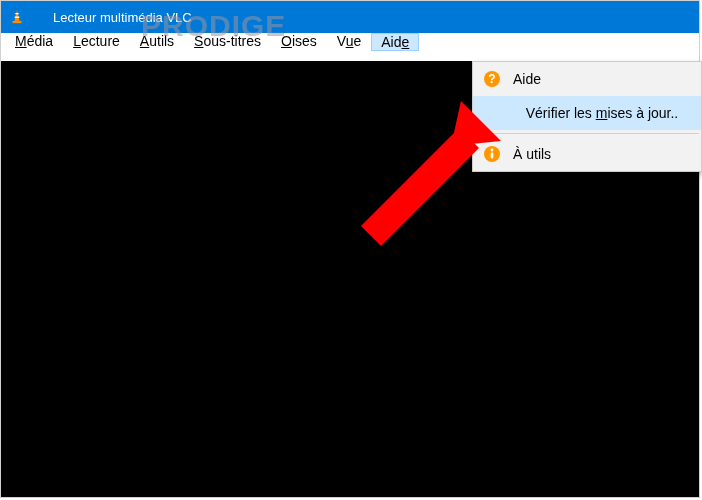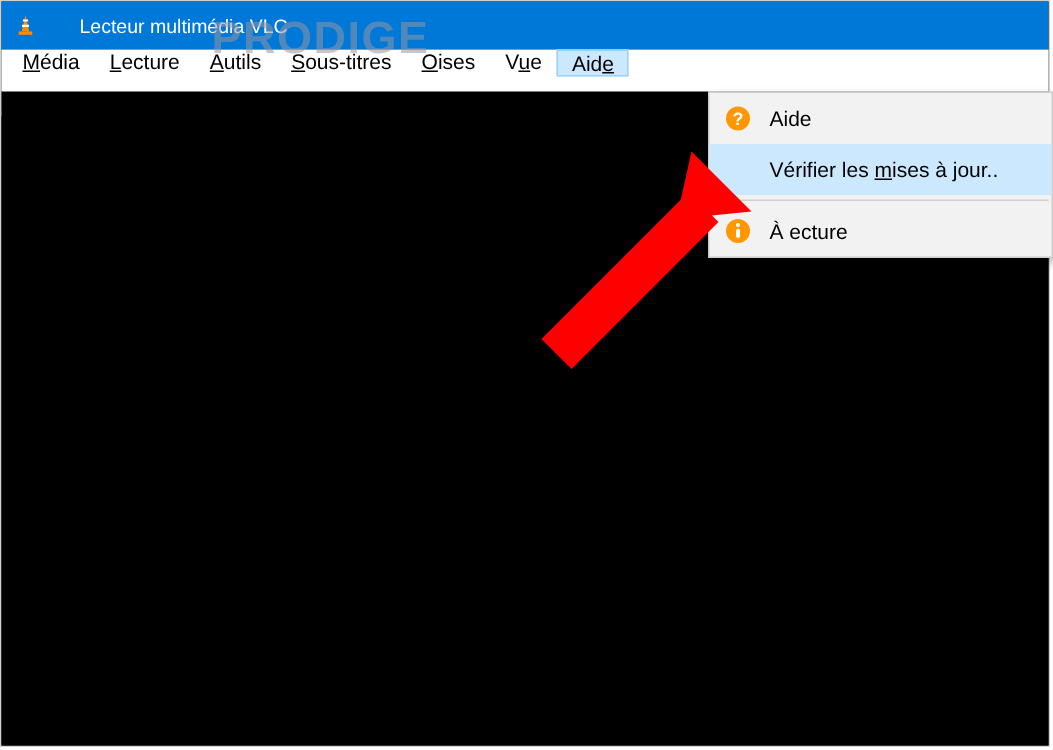--- a/index.html
+++ b/index.html
@@ -100,21 +100,21 @@
       color: #000;
     }
     .dropdown-item {
       height: 34px;
       display: flex;
       align-items: center;
       padding: 0 10px 0 10px;
       white-space: nowrap;
       cursor: default;
     }
-    .dropdown-item.highlight { background: #cce8ff; }
+    .dropdown-item.highlight { background: #cce8ff; justify-content: center; }
     .dd-icon {
       width: 18px;
       height: 18px;
       margin-right: 12px;
       display: inline-flex;
       align-items: center;
       justify-content: center;
       flex-shrink: 0;
     }
     .dd-icon.spacer { visibility: hidden; }
@@ -193,21 +193,21 @@
     <div class="dd-sep"></div>
 
     <div class="dropdown-item">
       <span class="dd-icon">
         <svg viewBox="0 0 18 18" width="18" height="18">
           <circle cx="9" cy="9" r="8" fill="#ff9800"></circle>
           <circle cx="9" cy="5" r="1.4" fill="#ffffff"></circle>
           <rect x="7.7" y="7.5" width="2.6" height="6" rx="1" fill="#ffffff"></rect>
         </svg>
       </span>
-      <span><span>À ecture</span></span>
+      <span><span>À utils</span></span>
     </div>
 
   </div>
 
   <div class="watermark">
     <span>PRODIGE</span>
   </div>
 
   <div class="arrow-annotation">
     <svg width="160" height="160" viewBox="0 0 160 160">

